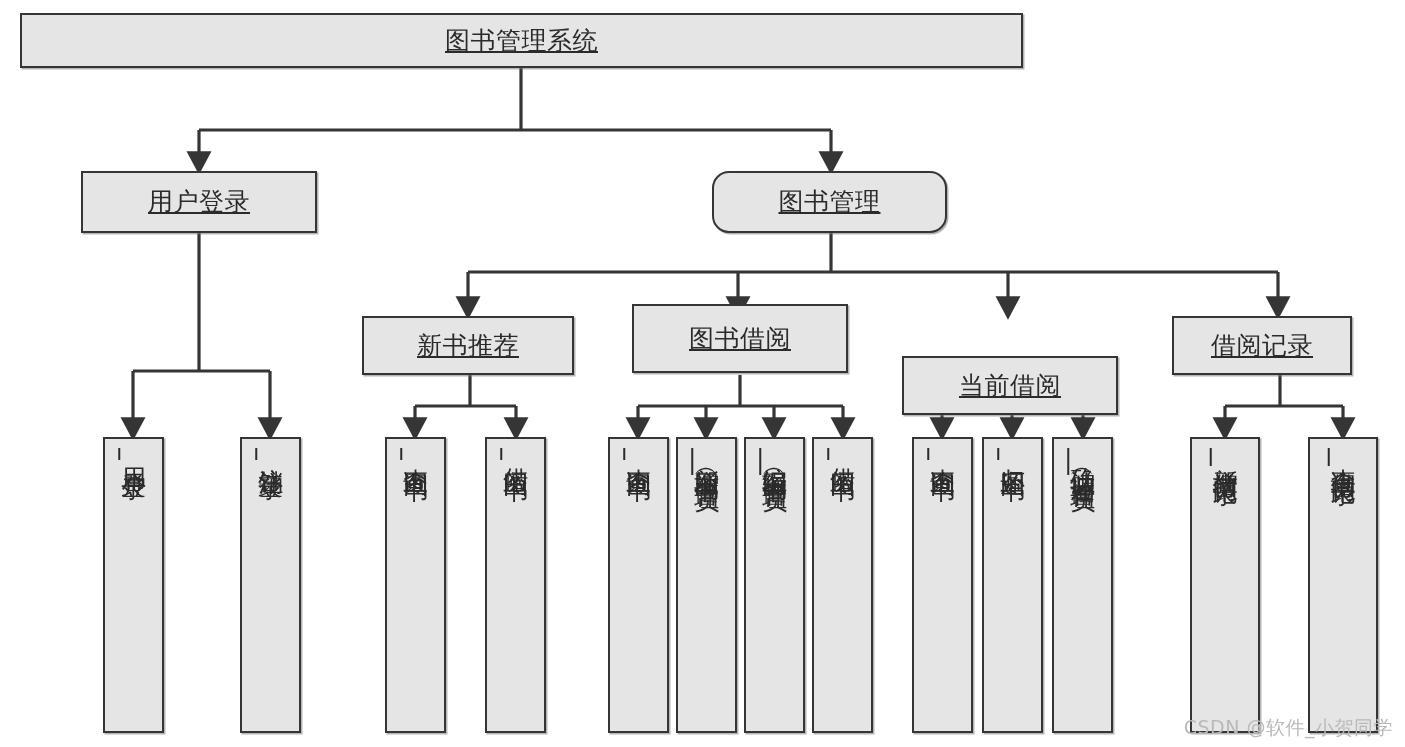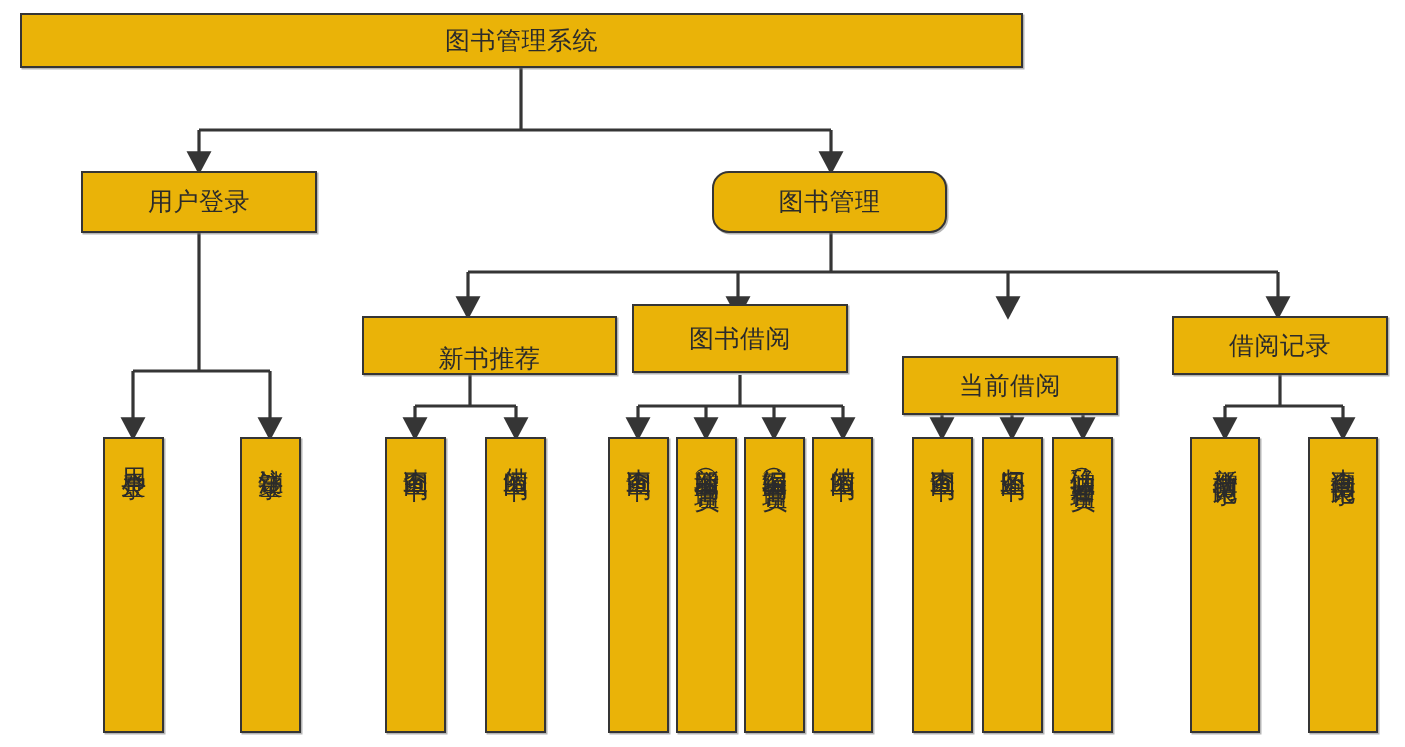--- a/index.html
+++ b/index.html
@@ -23,26 +23,27 @@
     left: 0;
     top: 0;
     width: 1405px;
     height: 747px;
     pointer-events: none;
   }
   .node {
     position: absolute;
     box-sizing: border-box;
     border: 2.5px solid #353535;
-    background: #eab308;
+    background: #e5e5e5;
     display: flex;
     align-items: center;
     justify-content: center;
     color: #2b2b2b;
     box-shadow: 1.5px 1.5px 0 rgba(120,120,120,0.55);
+    text-decoration: underline;
   }
   .node .label {
     display: block;
     text-align: center;
     line-height: 1.18;
     letter-spacing: 0.5px;
   }
   .node.horiz .label {
     font-size: 25px;
   }
@@ -140,30 +141,30 @@
     <span class="label">图书管理系统</span>
   </div>
 
   <div class="node horiz" style="left: 81px; top: 171px; width: 236px; height: 62px;">
     <span class="label">用户登录</span>
   </div>
   <div class="node horiz" style="left: 712px; top: 171px; width: 235px; height: 62px; border-radius: 17px;">
     <span class="label">图书管理</span>
   </div>
 
-  <div class="node horiz" style="left: 362px; top: 316px; width: 255px; height: 59px; align-items: flex-end;">
+  <div class="node horiz" style="left: 362px; top: 316px; width: 212px; height: 59px;">
     <span class="label">新书推荐</span>
   </div>
   <div class="node horiz" style="left: 632px; top: 304px; width: 216px; height: 69px;">
     <span class="label">图书借阅</span>
   </div>
   <div class="node horiz" style="left: 902px; top: 316px; width: 216px; height: 59px; margin-top: 40px;">
     <span class="label">当前借阅</span>
   </div>
-  <div class="node horiz" style="left: 1172px; top: 316px; width: 216px; height: 59px;">
+  <div class="node horiz" style="left: 1172px; top: 316px; width: 180px; height: 59px;">
     <span class="label">借阅记录</span>
   </div>
 
   <div class="node vert" style="left: 103px; top: 437px; width: 61px; height: 296px;">
     <span class="label">用户登录</span>
   </div>
   <div class="node vert" style="left: 240px; top: 437px; width: 61px; height: 296px;">
     <span class="label">注销登录</span>
   </div>
 
@@ -197,14 +198,15 @@
     <span class="label">确认归还（管理员）</span>
   </div>
 
   <div class="node vert" style="left: 1190px; top: 437px; width: 70px; height: 296px;">
     <span class="label">新增借阅记录</span>
   </div>
   <div class="node vert" style="left: 1308px; top: 437px; width: 70px; height: 296px;">
     <span class="label">查询借阅记录</span>
   </div>
 
+  <div id="watermark">CSDN @软件_小贺同学</div>
 
 </div>
 
 </body></html>

